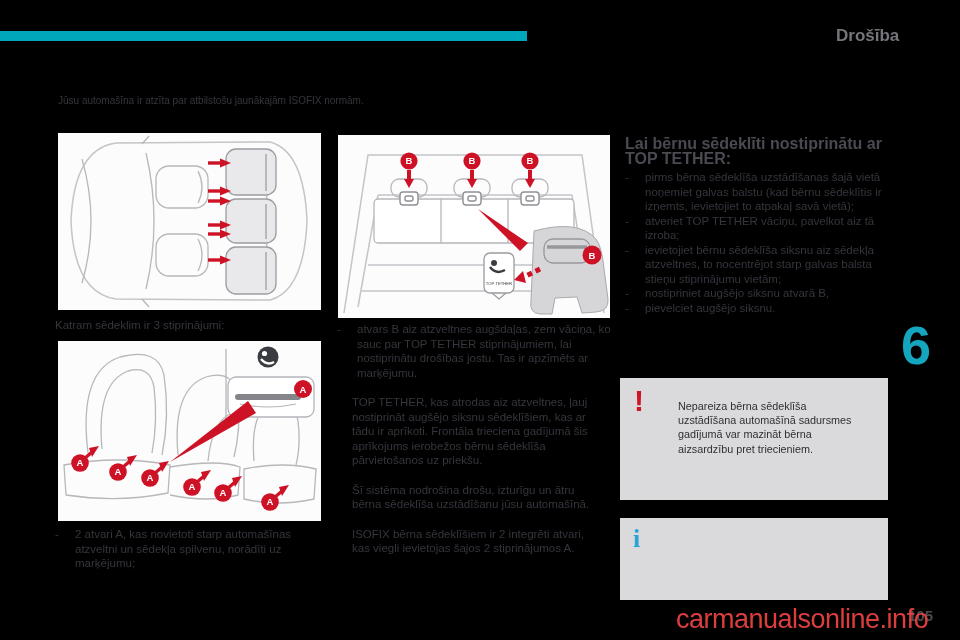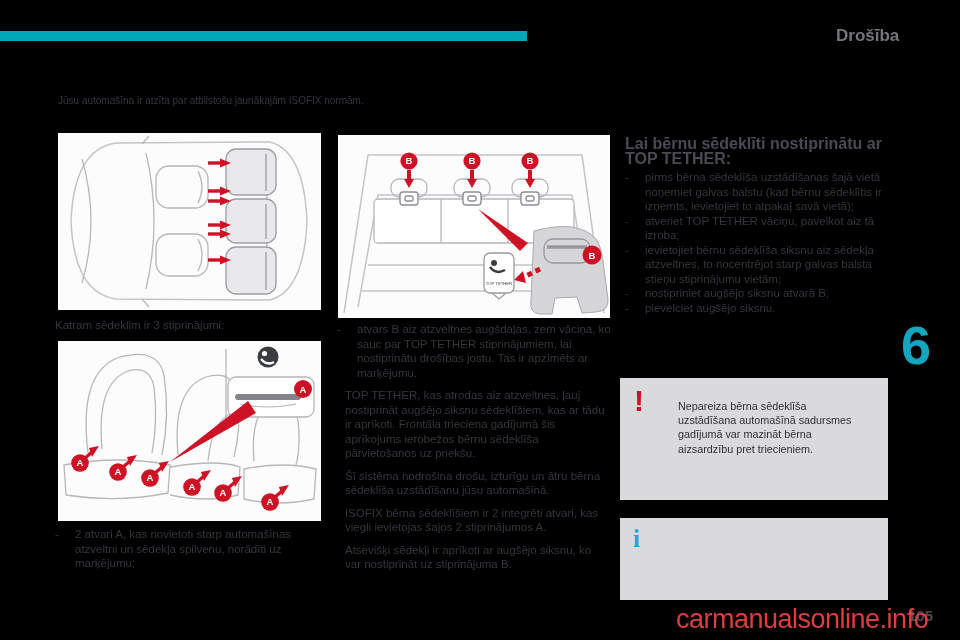--- a/index.html
+++ b/index.html
@@ -18,21 +18,21 @@
   #img1{left:58px;top:133px;width:263px;height:177px;}
   #img2{left:58px;top:341px;width:263px;height:180px;}
   #img3{left:338px;top:135px;width:272px;height:183px;}
   
   .body-txt{font-size:11.5px;line-height:14.5px;color:#35353d;}
   #left-caption{left:55px;top:318px;}
   .bullet{display:flex;}
   .dash{width:20px;flex:0 0 20px;}
   #left-bullet{left:55px;top:527px;width:266px;}
   #mid-col{left:337px;top:322px;width:281px;}
-  #mid-col p{margin:8px;}
+  #mid-col p{margin:15px;}
   #mid-p1{margin-bottom:8px !important;}
   #mid-bullet{margin-bottom:3px;}
   #right-col{left:625px;top:136px;width:263px;}
   #right-heading{font-size:16px;line-height:15px;font-weight:bold;color:#4a4a52;margin-bottom:4px;}
   #right-col .bullet{margin-bottom:0;}
   
   .notebox{background:#dadadc;color:#2f2f35;font-size:10.8px;line-height:14.2px;}
   #warn-box{left:620px;top:378px;width:268px;height:122px;}
   #warn-icon{position:absolute;left:14px;top:8px;color:#cf1226;font-size:30px;font-weight:bold;line-height:1;}
   #warn-text{position:absolute;left:45px;top:8px;width:212px;}
@@ -257,21 +257,20 @@
   </div>
 
   <div id="mid-col" class="abs body-txt">
     <div class="bullet" id="mid-bullet">
       <span class="dash">-</span>
       <span>atvars B aiz atzveltnes augšdaļas, zem vāciņa, ko sauc par TOP TETHER stiprinājumiem, lai nostiprinātu drošības jostu. Tas ir apzīmēts ar marķējumu.</span>
     </div>
     <p id="mid-p1">TOP TETHER, kas atrodas aiz atzveltnes, ļauj nostiprināt augšējo siksnu sēdeklīšiem, kas ar tādu ir aprīkoti. Frontāla trieciena gadījumā šis aprīkojums ierobežos bērnu sēdeklīša pārvietošanos uz priekšu.</p>
     <p>Šī sistēma nodrošina drošu, izturīgu un ātru bērna sēdeklīša uzstādīšanu jūsu automašīnā.</p>
     <p>ISOFIX bērna sēdeklīšiem ir 2 integrēti atvari, kas viegli ievietojas šajos 2 stiprinājumos A.</p>
-    <p>Atsevišķi sēdekļi ir aprīkoti ar augšējo siksnu, ko var nostiprināt uz stiprinājuma B.</p>
   </div>
 
   <div id="right-col" class="abs body-txt">
     <div id="right-heading">Lai bērnu sēdeklīti nostiprinātu ar TOP TETHER:</div>
     <div class="bullet">
       <span class="dash">-</span>
       <span>pirms bērna sēdeklīša uzstādīšanas šajā vietā noņemiet galvas balstu (kad bērnu sēdeklītis ir izņemts, ievietojiet to atpakaļ savā vietā);</span>
     </div>
     <div class="bullet">
       <span class="dash">-</span>

